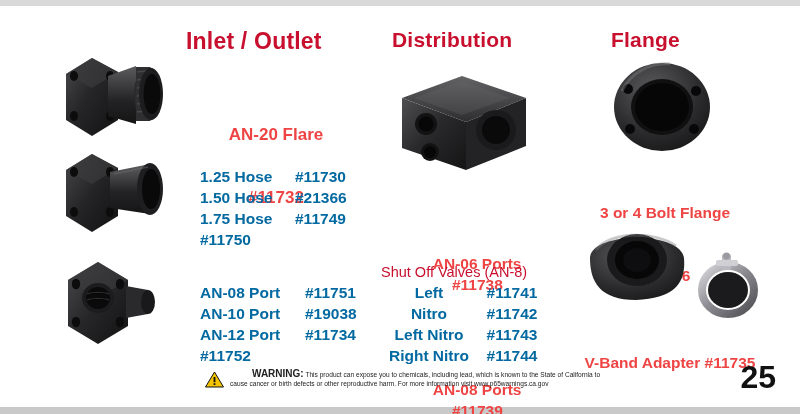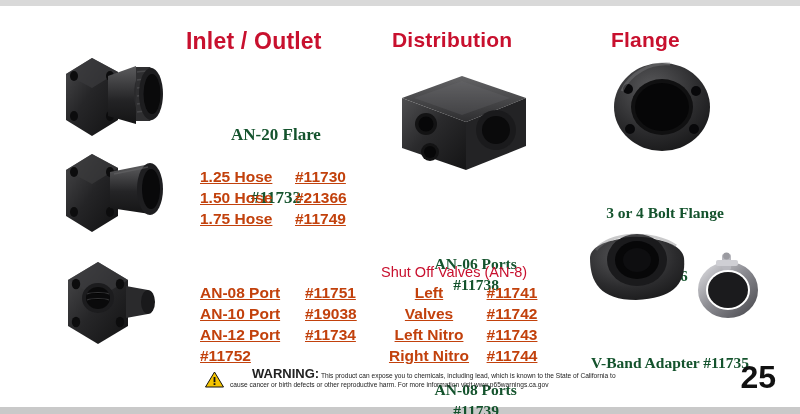--- a/index.html
+++ b/index.html
@@ -37,41 +37,39 @@
     color: #c8102e;
     font-weight: bold;
     letter-spacing: 0.2px;
     white-space: nowrap;
   }
   #heading-inlet { left: 186px; top: 28px; font-size: 23px; }
   #heading-distribution { left: 392px; top: 28px; font-size: 21px; }
   #heading-mounts { left: 611px; top: 28px; font-size: 21px; }
   .spec-center {
     position: absolute;
-    color: #14532d;
+    color: #ef4444;
     font-weight: bold;
     font-size: 15.5px;
     line-height: 21px;
     text-align: center;
     white-space: pre;
-    font-family: Liberation Serif, serif;
   }
   .sub-heading {
     position: absolute;
     color: #c8102e;
     font-weight: normal;
     font-size: 14.5px;
     white-space: nowrap;
   }
   .table-rows {
     position: absolute;
     font-size: 15.5px;
     font-weight: bold;
-    color: #c2410c;
-    text-decoration: underline;
+    color: #0369a1;
   }
   .table-rows .row {
     display: flex;
     line-height: 21px;
   }
   .table-rows .lbl { width: 95px; }
   .table-rows .num { width: 70px; }
 
   
   .part {
@@ -101,21 +99,21 @@
   }
   .warning .tri {
     flex: 0 0 auto;
     margin-top: 1px;
   }
   .warning .wtext {
     font-size: 6.6px;
     line-height: 8.6px;
     color: #222222;
   }
-  .warning .wtext b { font-size: 13px; padding-left: 22px; }
+  .warning .wtext b { font-size: 10px; padding-left: 22px; }
 </style>
 </head>
 <body>
 
 <div class="page">
 
   <div class="edge-top"></div>
   <div class="edge-bottom"></div>
 
   <div class="col-heading" id="heading-distribution">Distribution</div>
@@ -233,20 +231,21 @@
     </div>
     <div class="row">
       <span class="lbl">1.50 Hose</span>
       <span class="num">#21366</span>
     </div>
     <div class="row">
       <span class="lbl">1.75 Hose</span>
       <span class="num">#11749</span>
     </div>
     <div class="row">
+      <span class="num">#11750</span>
     </div>
   </div>
 
   <div class="table-rows" id="port-table" style="left:200px; top:282px;">
     <div class="row">
       <span class="lbl" style="width:105px;">AN-08 Port</span>
       <span class="num">#11751</span>
     </div>
     <div class="row">
       <span class="lbl" style="width:105px;">AN-10 Port</span>
@@ -306,21 +305,21 @@
   </div>
 
   <div class="sub-heading" id="shutoff-heading" style="left:381px; top:264px;">Shut Off Valves (AN-8)</div>
 
   <div class="table-rows" id="shutoff-table" style="left:381px; top:282px;text-align:center;">
     <div class="row">
       <span class="lbl" style="width:96px;">Left</span>
       <span class="num">#11741</span>
     </div>
     <div class="row">
-      <span class="lbl" style="width:96px;">Valves</span>
+      <span class="lbl" style="width:96px;">Nitro</span>
       <span class="num">#11742</span>
     </div>
     <div class="row">
       <span class="lbl" style="width:96px;">Left Nitro</span>
       <span class="num">#11743</span>
     </div>
     <div class="row">
       <span class="lbl" style="width:96px;">Right Nitro</span>
       <span class="num">#11744</span>
     </div>

